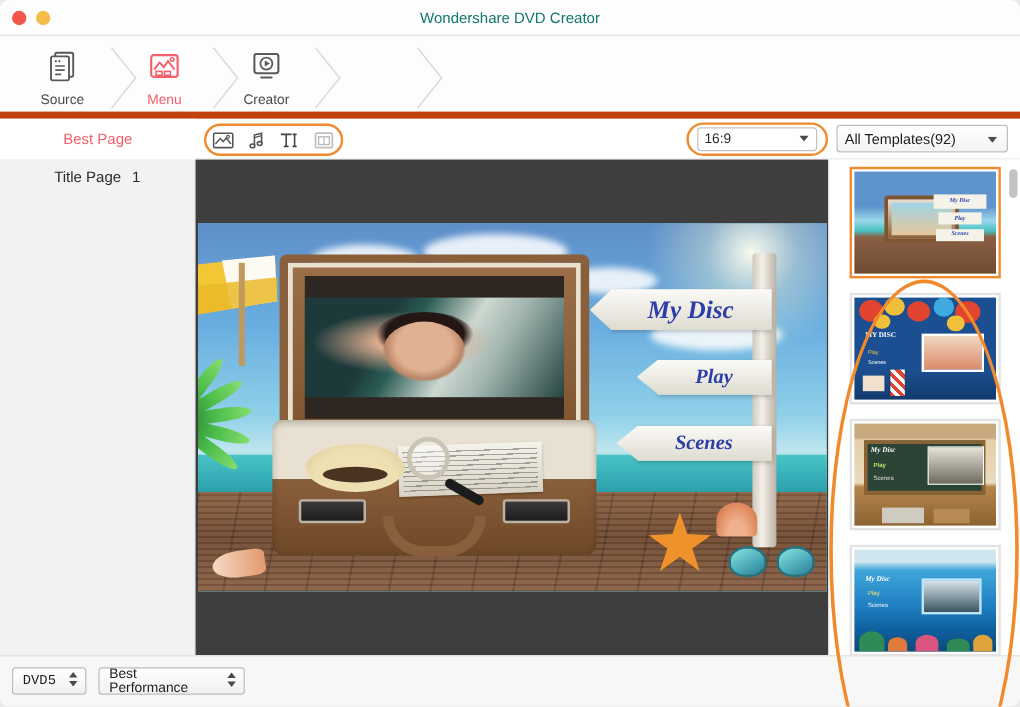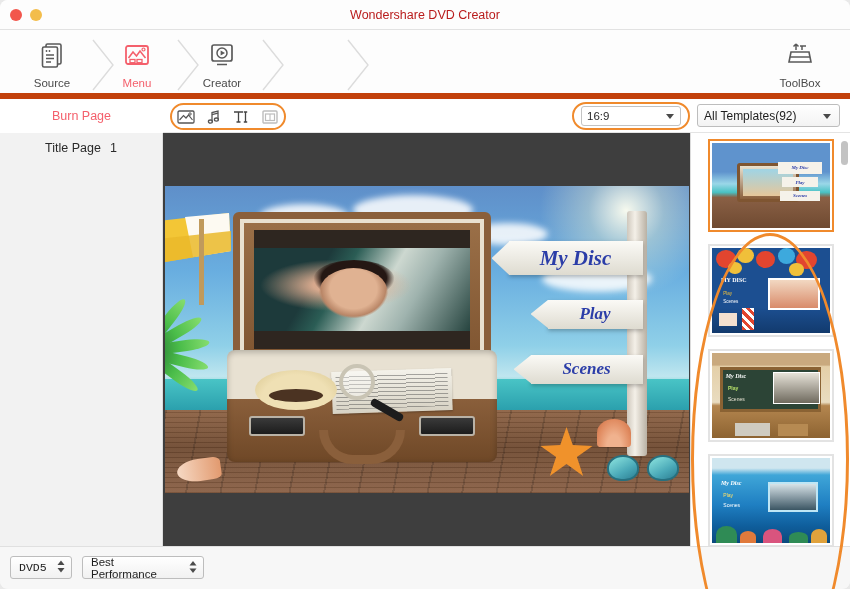--- a/index.html
+++ b/index.html
@@ -25,21 +25,21 @@
     border-bottom: 1px solid #e2e2e2;
     display: flex; align-items: center;
   }
   .traffic { display: flex; gap: 8px; margin-left: 10px; }
   .dot { width: 12px; height: 12px; border-radius: 50%; }
   .dot.red { background: #f2564c; }
   .dot.yellow { background: #f3bd4b; }
   .win-title {
     position: absolute; left: 0; right: 0; top: 0; height: 30px;
     display: flex; align-items: center; justify-content: center;
-    font-size: 12.5px; color: #b91c1c;
+    font-size: 12.5px; color: #0f766e;
     pointer-events: none;
   }
 
   
   .steps {
     position: relative;
     height: 69px;
     background: #fdfdfd;
     border-bottom: 6px solid #c2410c;
   }
@@ -462,35 +462,24 @@
           <path d="M3 2 L23 27 L3 52" fill="none" stroke="#dcdcdc" stroke-width="1.4"></path>
         </svg>
     </div>
 
     <div class="chev" style="left:345px">
       <svg width="26" height="54" viewBox="0 0 26 54">
           <path d="M3 2 L23 27 L3 52" fill="none" stroke="#dcdcdc" stroke-width="1.4"></path>
         </svg>
     </div>
 
-    <div class="toolbox-step">
-      <span>
-        <svg width="30" height="30" viewBox="0 0 30 30">
-          <path d="M11 10 L11 4 M11 4 L8.5 6.5 M11 4 L13.5 6.5" fill="none" stroke="#5a5a5a" stroke-width="1.5"></path>
-          <path d="M17 10 L17 6 M15 6 L21 6" fill="none" stroke="#5a5a5a" stroke-width="1.5"></path>
-          <path d="M6 12 L24 12 L26 22 L4 22 Z" fill="none" stroke="#5a5a5a" stroke-width="1.6"></path>
-          <line x1="5" y1="17" x2="25" y2="17" stroke="#5a5a5a" stroke-width="1.4"></line>
-        </svg>
-      </span>
-      <span class="lbl">ToolBox</span>
-    </div>
   </div>
 
   <div class="subbar">
-    <div class="mainpage-tab">Burn Page</div>
+    <div class="mainpage-tab">Best Page</div>
 
     <div class="editgroup">
       <div class="ebtn">
         <svg width="18" height="16" viewBox="0 0 18 16">
           <rect x="1" y="2" width="16" height="12" rx="1.2" fill="none" stroke="#555" stroke-width="1.3"></rect>
           <path d="M2.5 11 L6.5 6.5 L9 9 L11.5 6 L15.5 11" fill="none" stroke="#555" stroke-width="1.2"></path>
           <circle cx="13" cy="5" r="1.2" fill="none" stroke="#555" stroke-width="1"></circle>
         </svg>
       </div>
       <div class="ebtn">

